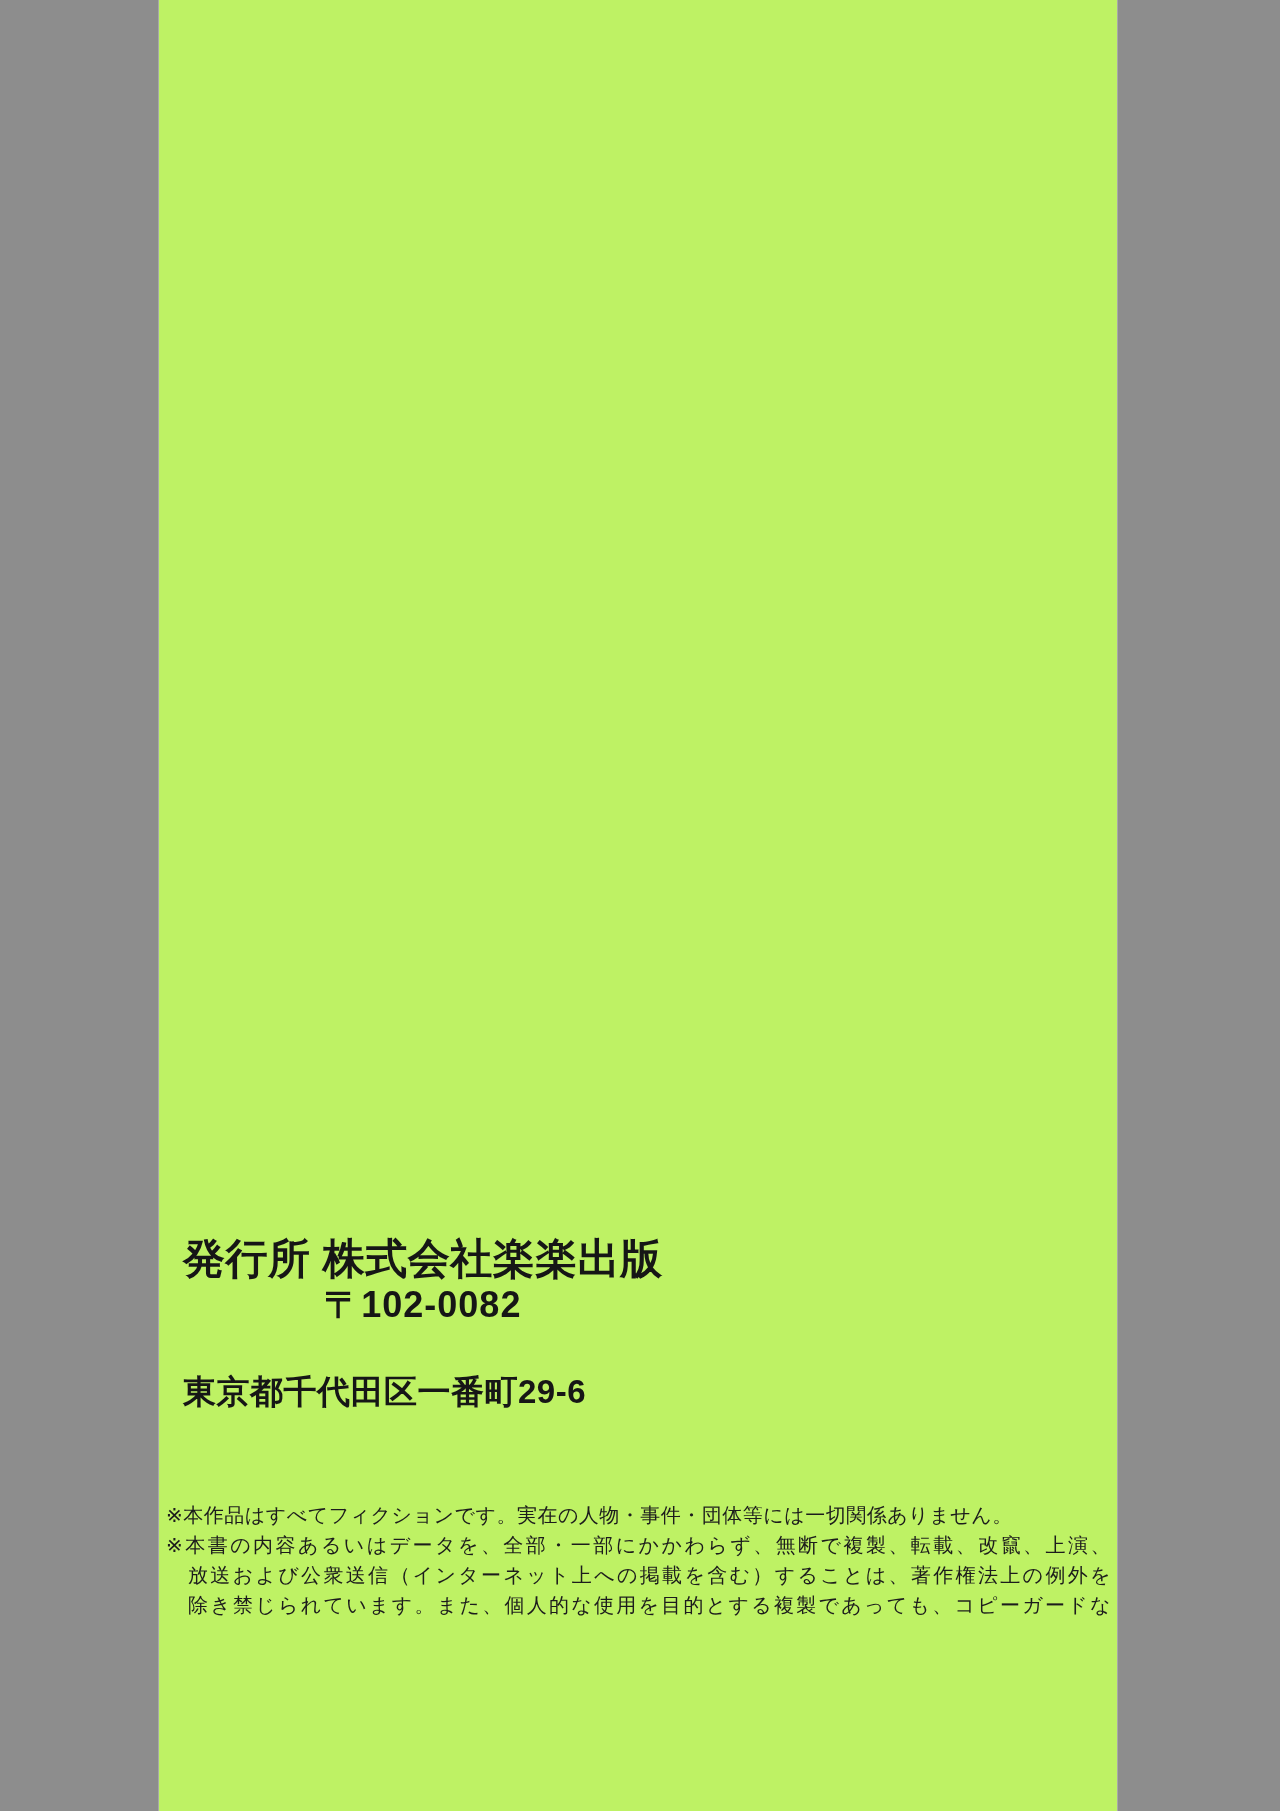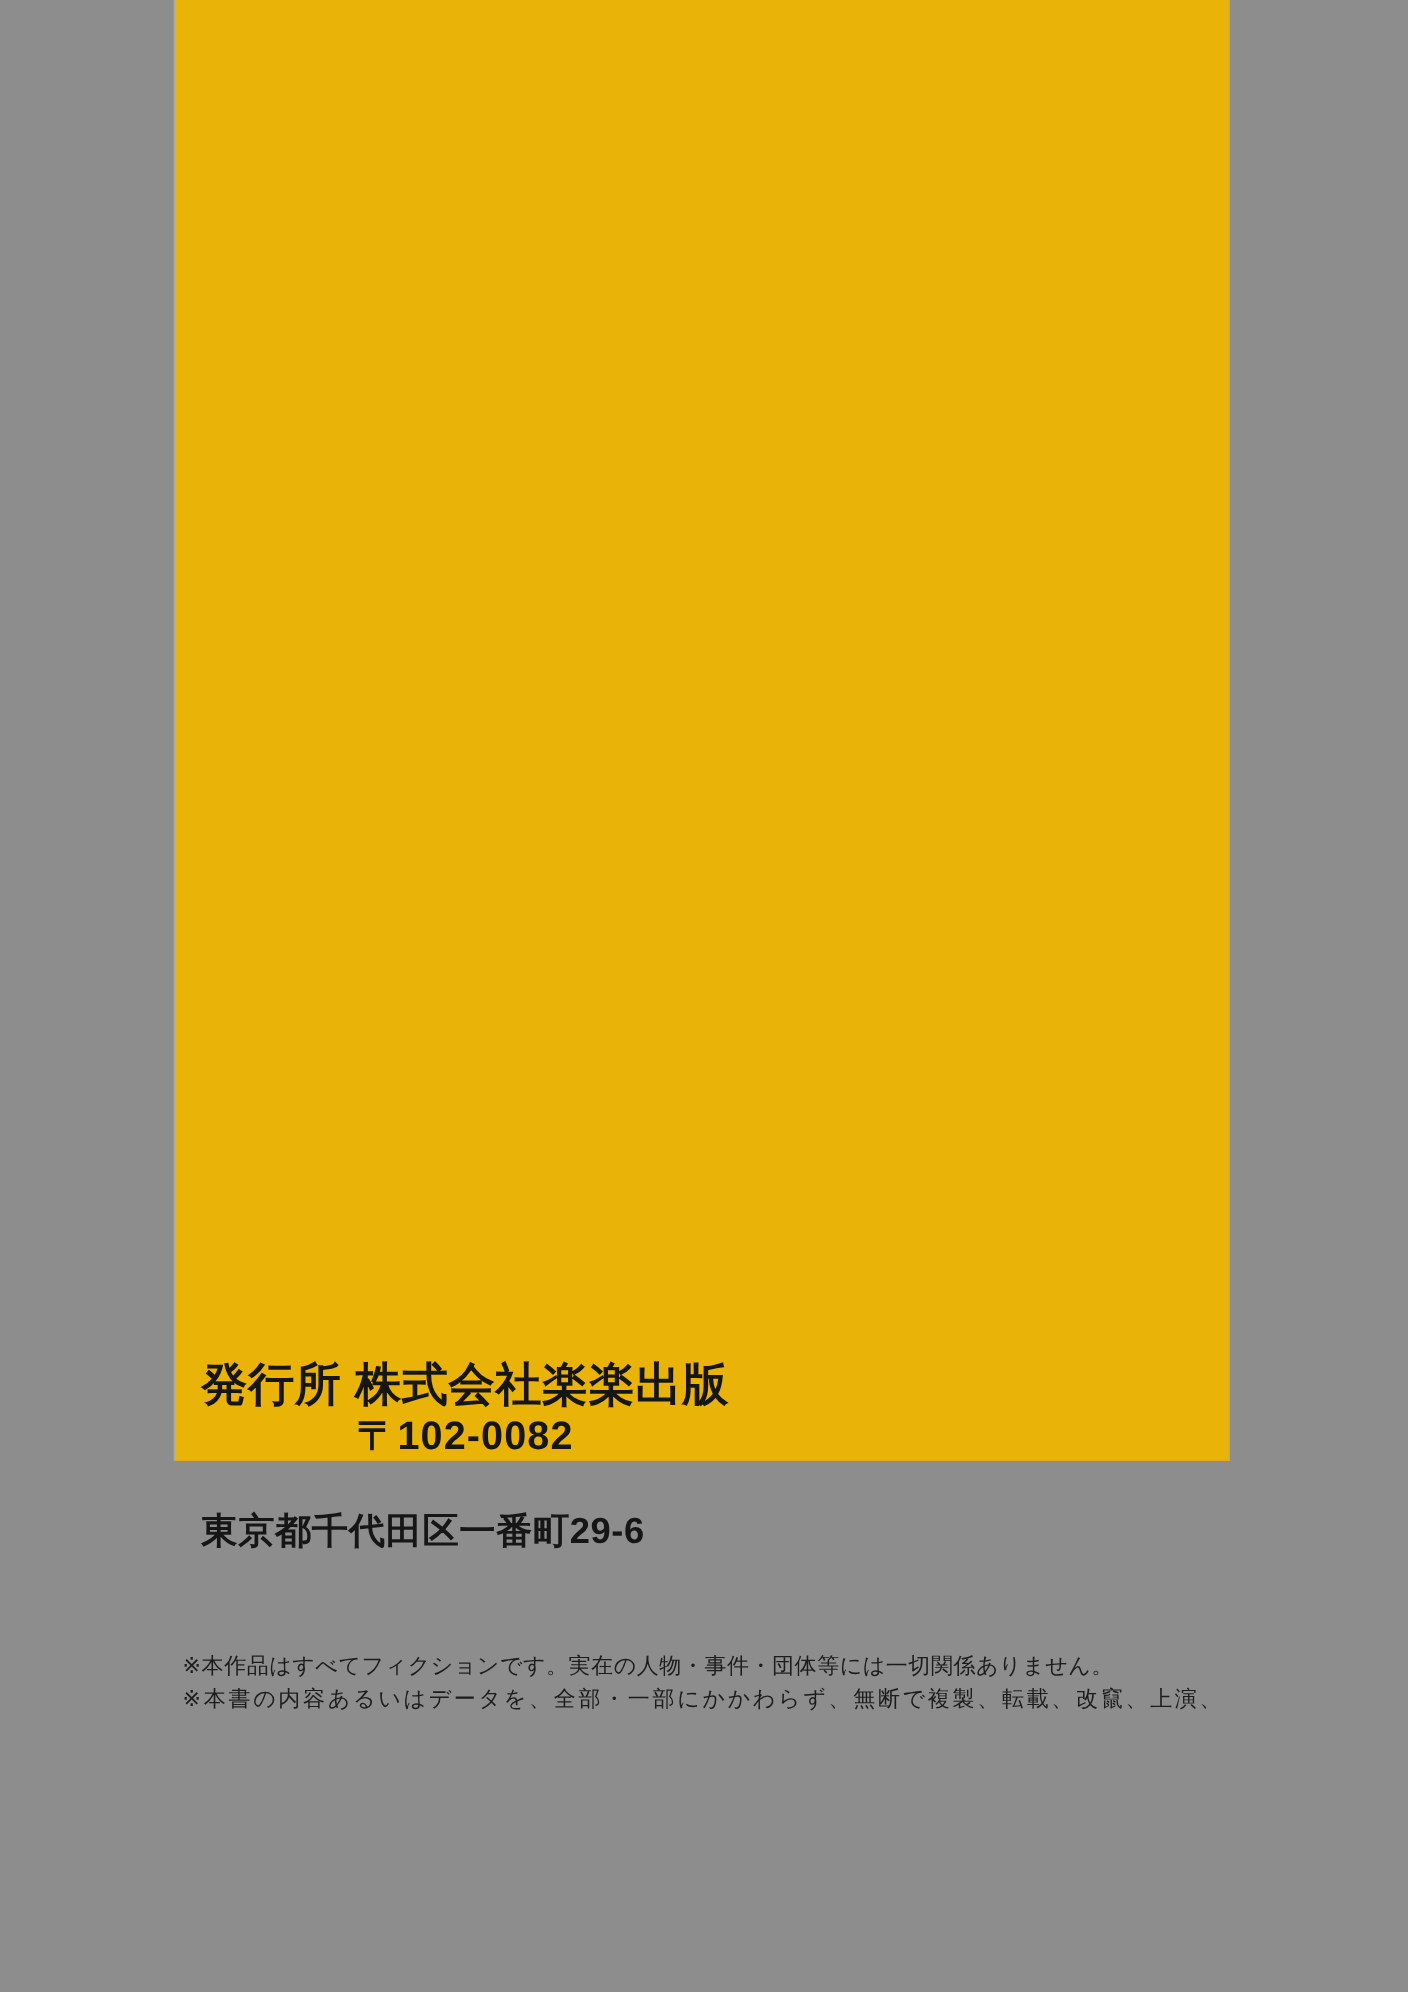--- a/index.html
+++ b/index.html
@@ -10,22 +10,22 @@
     -webkit-font-smoothing: antialiased;
   }
   .canvas {
     position: relative;
     width: 1280px; height: 1811px;
     overflow: hidden;
   }
   .white-page {
     position: absolute;
     left: 158px; top: 0;
-    width: 960px; height: 1328px;
-    background: #eab308;
+    width: 960px; height: 1811px;
+    background: #bef264;
     border-left: 1px solid #a8a8a8;
     border-right: 1px solid #a8a8a8;
     box-sizing: border-box;
   }
   .publisher-block {
     position: absolute;
     left: 24px; top: 1233px;
     color: #161616;
     white-space: nowrap;
   }
@@ -79,16 +79,18 @@
 
     <div class="publisher-block">
       <div class="publisher-name">発行所 株式会社楽楽出版</div>
       <div class="publisher-postal">〒102-0082</div>
       <div class="publisher-address">東京都千代田区一番町29-6</div>
     </div>
 
     <div class="disclaimer-block">
       <div class="disclaimer-line">※本作品はすべてフィクションです。実在の人物・事件・団体等には一切関係ありません。</div>
       <div class="disclaimer-line justify">※本書の内容あるいはデータを、全部・一部にかかわらず、無断で複製、転載、改竄、上演、</div>
+      <div class="disclaimer-line justify cont">放送および公衆送信（インターネット上への掲載を含む）することは、著作権法上の例外を</div>
+      <div class="disclaimer-line justify cont">除き禁じられています。また、個人的な使用を目的とする複製であっても、コピーガードな</div>
     </div>
 
   </div>
 </div>
 
 </body></html>

